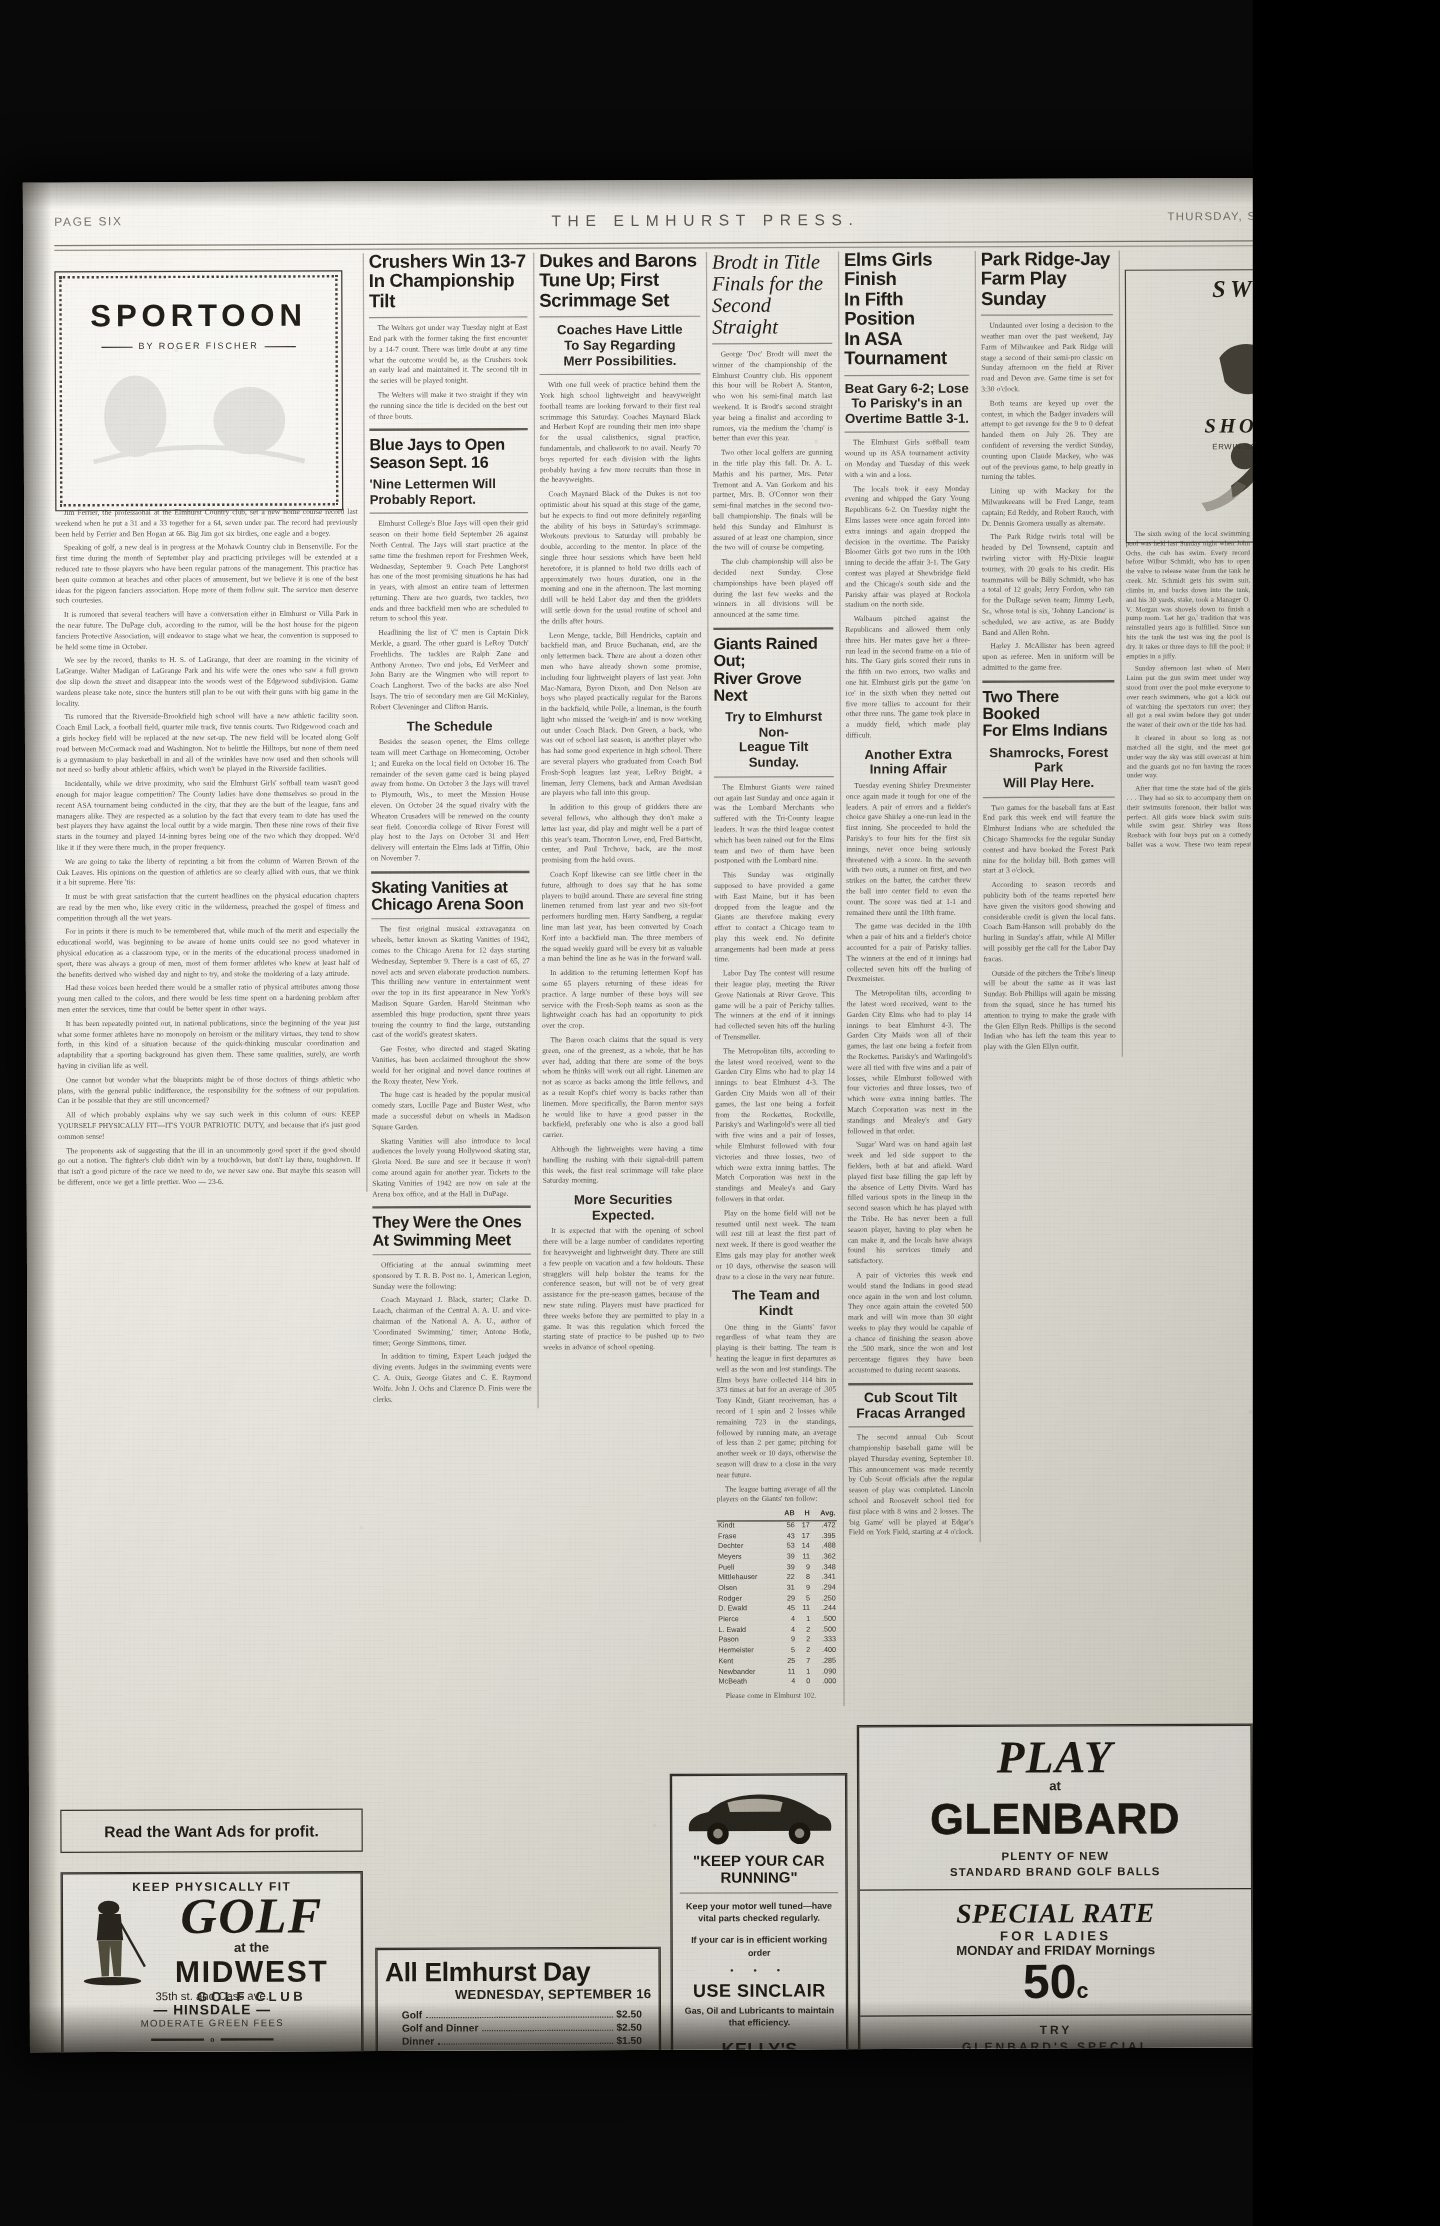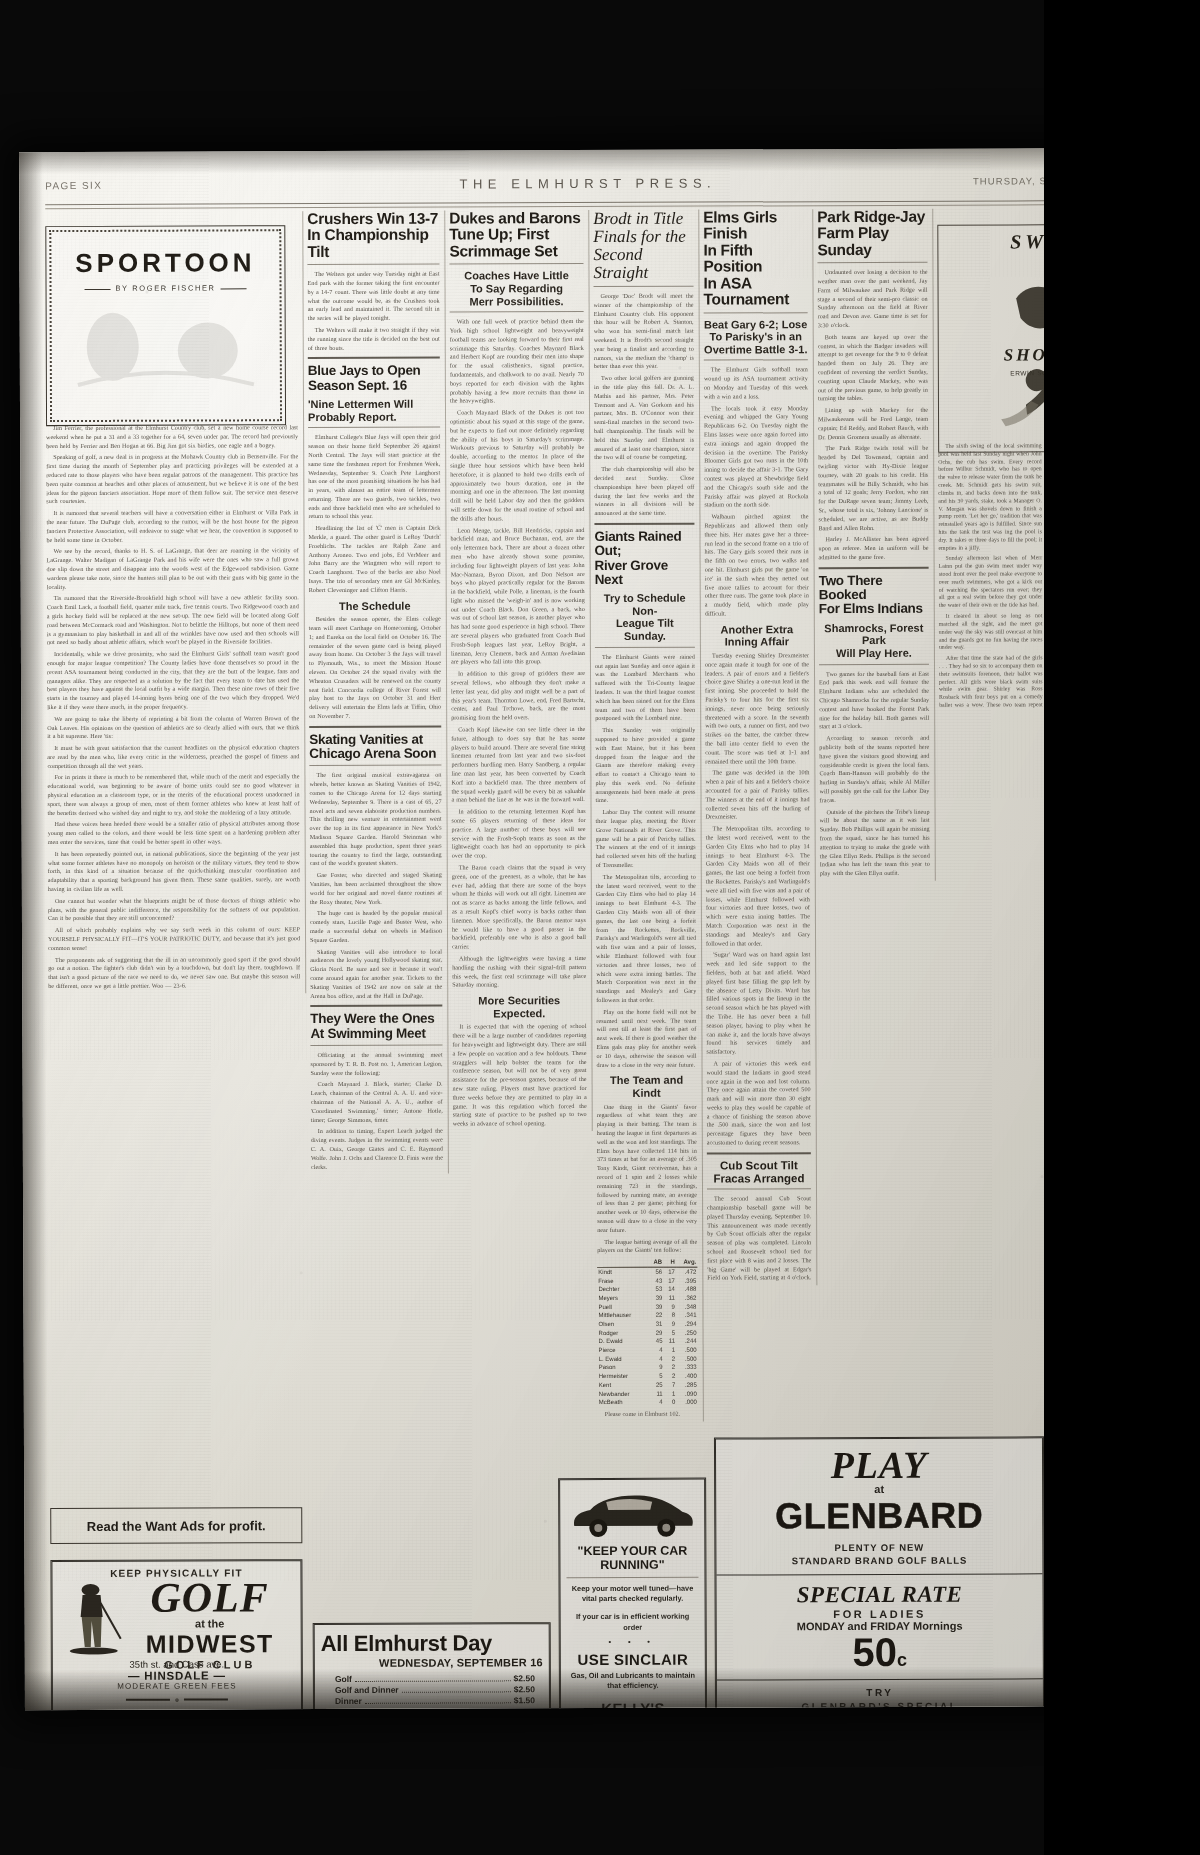--- a/index.html
+++ b/index.html
@@ -397,21 +397,21 @@
           <p>George 'Doc' Brodt will meet the winner of the championship of the Elmhurst Country club. His opponent this hour will be Robert A. Stanton, who won his semi-final match last weekend. It is Brodt's second straight year being a finalist and according to rumors, via the medium the 'champ' is better than ever this year.</p>
           <p>Two other local golfers are gunning in the title play this fall. Dr. A. L. Mathis and his partner, Mrs. Peter Tremont and A. Van Gorkom and his partner, Mrs. B. O'Connor won their semi-final matches in the second two-ball championship. The finals will be held this Sunday and Elmhurst is assured of at least one champion, since the two will of course be competing.</p>
           <p>The club championship will also be decided next Sunday. Close championships have been played off during the last few weeks and the winners in all divisions will be announced at the same time.</p>
         </div>
         <div class="hr-thick"></div>
         <div class="hl small">
           <div>Giants Rained Out;</div>
           <div>River Grove Next</div>
         </div>
         <div class="sub" style="text-align:center;">
-          <div>Try to Schedule Non-</div>
+          <div>Try to Elmhurst Non-</div>
           <div>League Tilt Sunday.</div>
         </div>
         <div class="hr-thin"></div>
         <div class="body">
           <p>The Elmhurst Giants were rained out again last Sunday and once again it was the Lombard Merchants who suffered with the Tri-County league leaders. It was the third league contest which has been rained out for the Elms team and two of them have been postponed with the Lombard nine.</p>
           <p>This Sunday was originally supposed to have provided a game with East Maine, but it has been dropped from the league and the Giants are therefore making every effort to contact a Chicago team to play this week end. No definite arrangements had been made at press time.</p>
           <p>Labor Day The contest will resume their league play, meeting the River Grove Nationals at River Grove. This game will be a pair of Perichy tallies. The winners at the end of it innings had collected seven hits off the hurling of Trensmeller.</p>
           <p>The Metropolitan tilts, according to the latest word received, went to the Garden City Elms who had to play 14 innings to beat Elmhurst 4-3. The Garden City Maids won all of their games, the last one being a forfeit from the Rockettes, Rockville, Parisky's and Warlingold's were all tied with five wins and a pair of losses, while Elmhurst followed with four victories and three losses, two of which were extra inning battles. The Match Corporation was next in the standings and Mealey's and Gary followers in that order.</p>
           <p>Play on the home field will not be resumed until next week. The team will rest till at least the first part of next week. If there is good weather the Elms gals may play for another week or 10 days, otherwise the season will draw to a close in the very near future.</p>
         </div>

